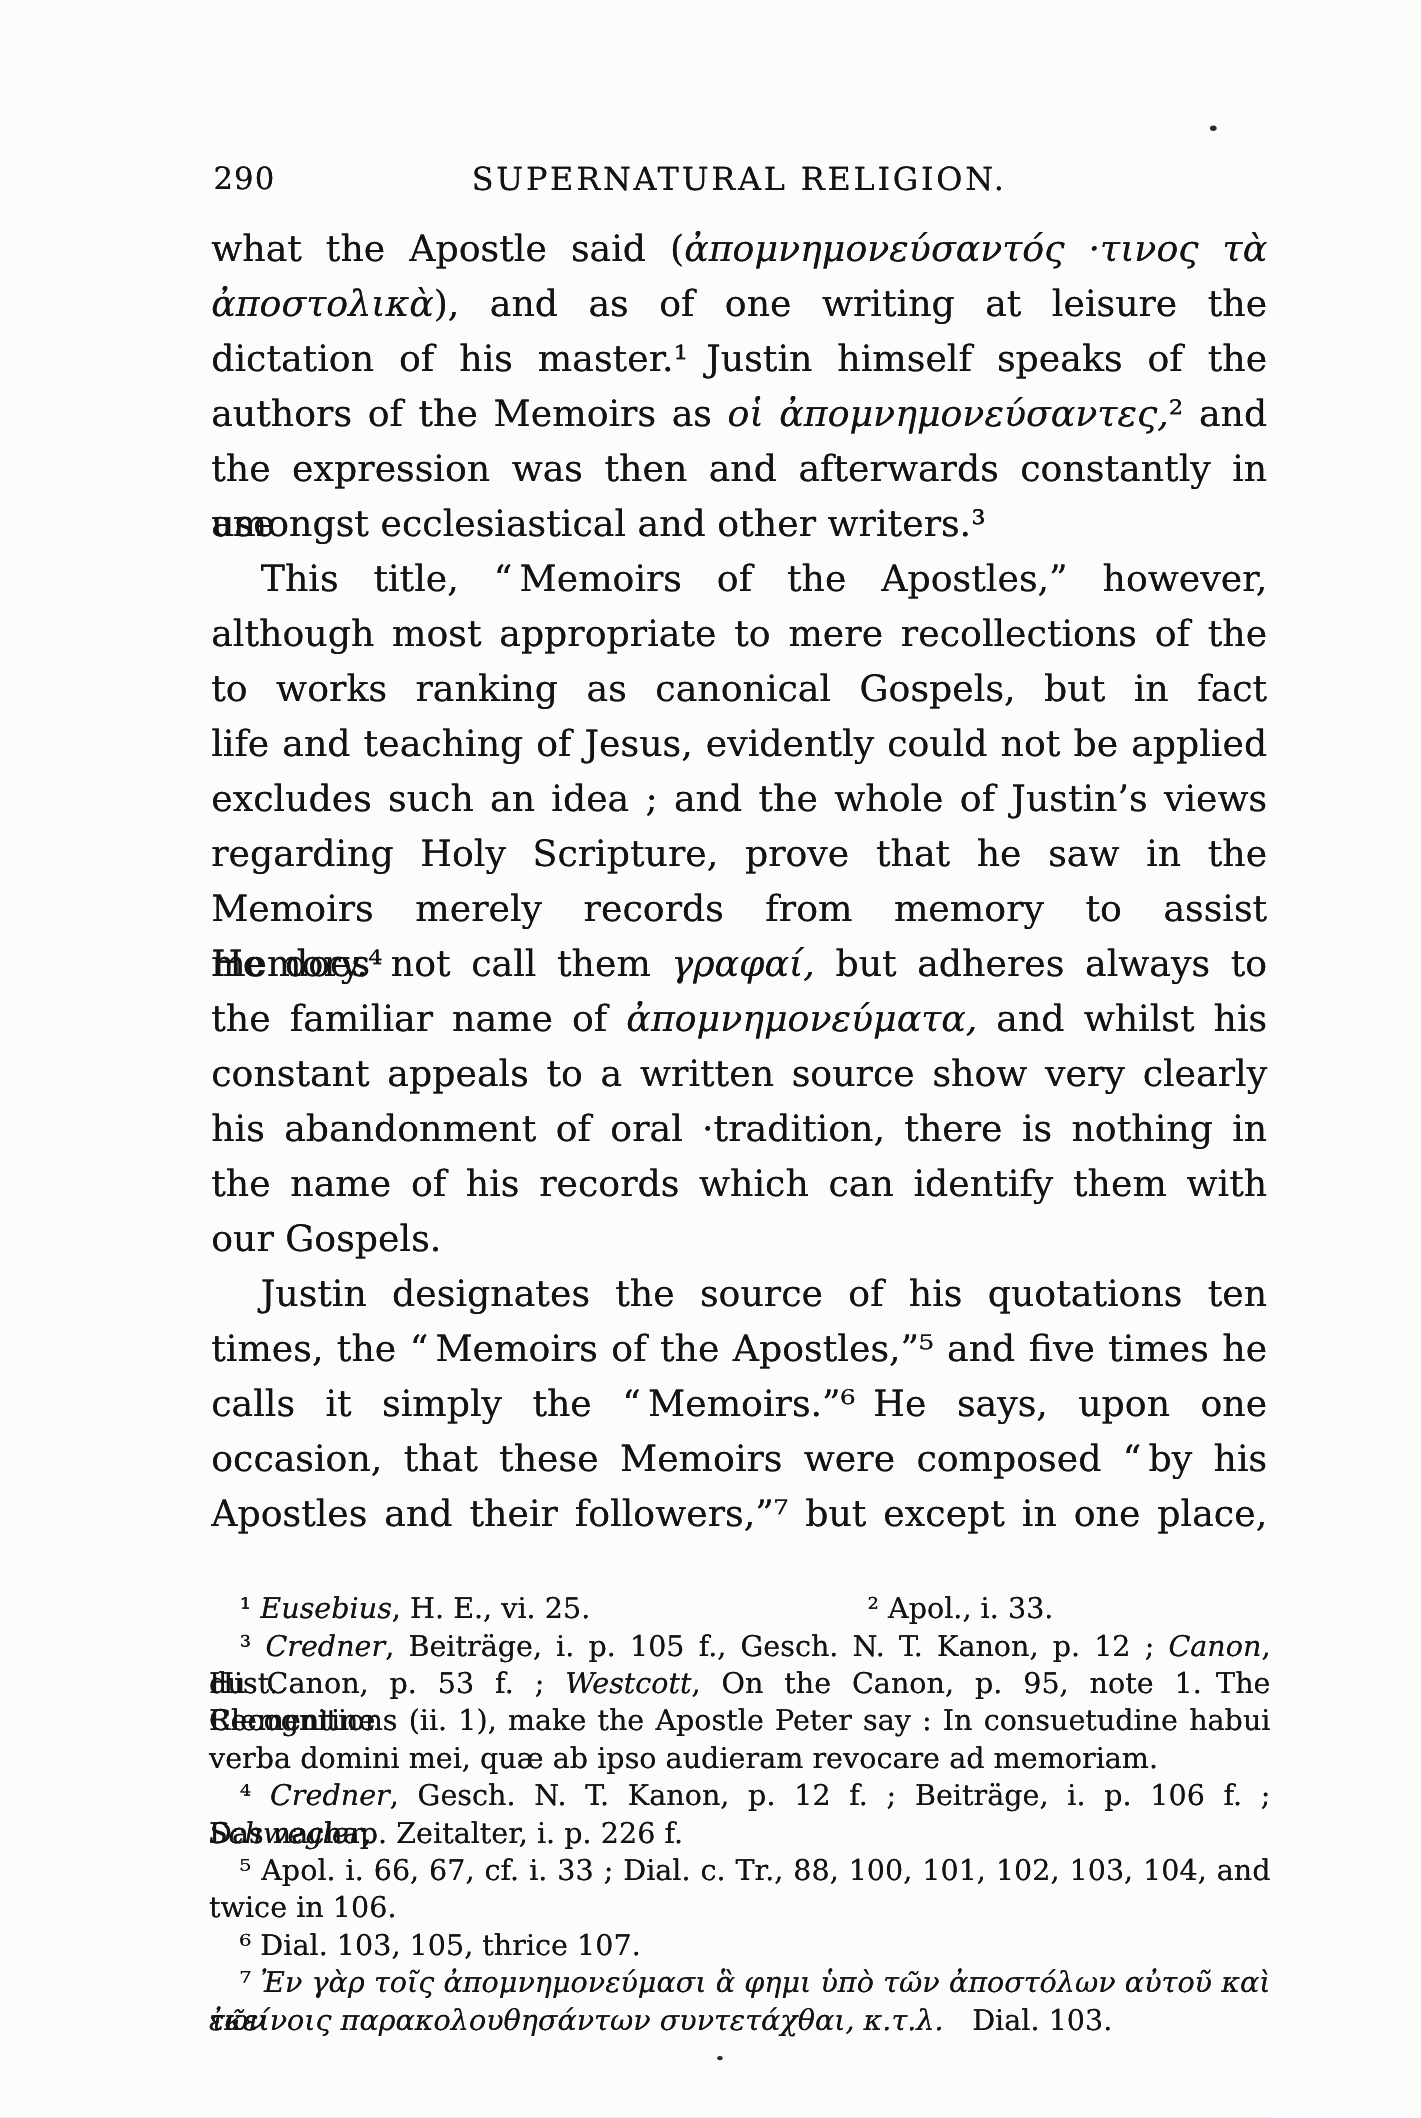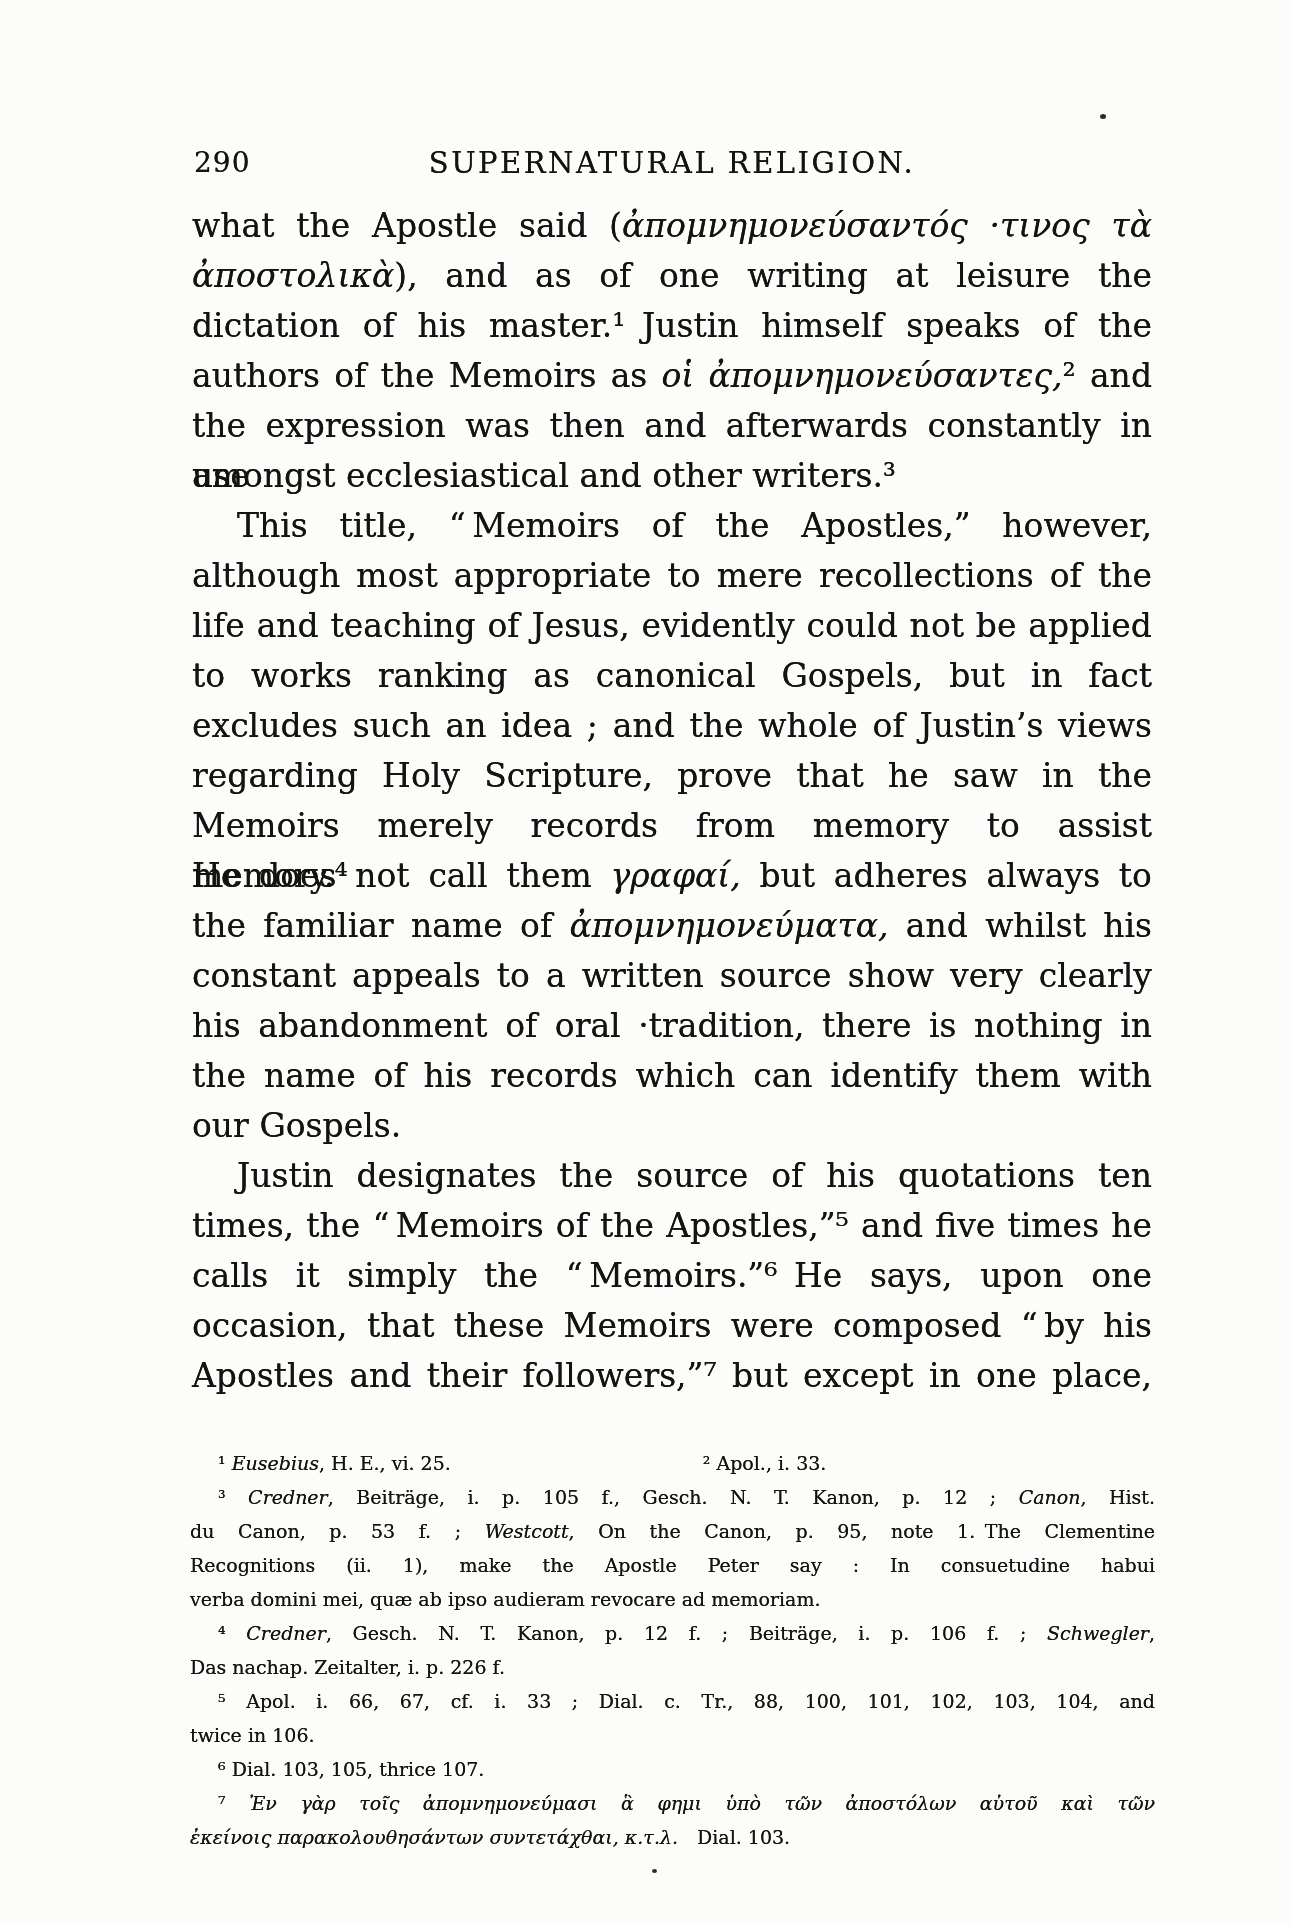--- a/index.html
+++ b/index.html
@@ -25,21 +25,21 @@
     position:absolute;left:2px;top:0;
     font-size:28px;letter-spacing:1px;
   }
   .body-text{
     position:absolute;left:192px;top:201px;width:960px;
     font-size:33px;
   }
   .body-text .line{height:50px;line-height:50px;}
   .footnotes{
     position:absolute;left:190px;top:1446px;width:965px;
-    font-size:19px;
+    font-size:26px;
   }
   .footnotes .line{height:34px;line-height:34px;}
   .line.j{text-align:justify;text-align-last:justify;}
   .body-text .line.ind{text-indent:45px;}
   .footnotes .line.ind{text-indent:28px;}
   .gk{font-style:italic;text-align:right;}
   .it{font-style:italic;}
   .shift{margin-left:252px;}
   .speck{position:absolute;background:#2a2a28;border-radius:50%;}
   .s1{left:1100px;top:114px;width:6px;height:5px;}
@@ -55,22 +55,22 @@
   </div>
   <div class="body-text">
       <div class="line j"><span>what the Apostle said (</span><span class="gk">ἀπομνημονεύσαντός ·τινος τὰ</span></div>
       <div class="line j"><span class="gk">ἀποστολικὰ</span><span>), and as of one writing at leisure the</span></div>
       <div class="line j"><span>dictation of his master.¹ Justin himself speaks of the</span></div>
       <div class="line j"><span>authors of the Memoirs as </span><span class="gk">οἱ ἀπομνημονεύσαντες,</span><span>² and</span></div>
       <div class="line j"><span>the expression was then and afterwards constantly in use</span></div>
       <div class="line"><span>amongst ecclesiastical and other writers.³</span></div>
       <div class="line ind j"><span>This title, “ Memoirs of the Apostles,” however,</span></div>
       <div class="line j"><span>although most appropriate to mere recollections of the</span></div>
+      <div class="line j"><span>to works ranking as canonical Gospels, but in fact</span></div>
       <div class="line j"><span>life and teaching of Jesus, evidently could not be applied</span></div>
-      <div class="line j"><span>to works ranking as canonical Gospels, but in fact</span></div>
       <div class="line j"><span>excludes such an idea ; and the whole of Justin’s views</span></div>
       <div class="line j"><span>regarding Holy Scripture, prove that he saw in the</span></div>
       <div class="line j"><span>Memoirs merely records from memory to assist memory.⁴</span></div>
       <div class="line j"><span>He does not call them </span><span class="gk">γραφαί,</span><span> but adheres always to</span></div>
       <div class="line j"><span>the familiar name of </span><span class="gk">ἀπομνημονεύματα,</span><span> and whilst his</span></div>
       <div class="line j"><span>constant appeals to a written source show very clearly</span></div>
       <div class="line j"><span>his abandonment of oral ·tradition, there is nothing in</span></div>
       <div class="line j"><span>the name of his records which can identify them with</span></div>
       <div class="line"><span>our Gospels.</span></div>
       <div class="line ind j"><span>Justin designates the source of his quotations ten</span></div>

